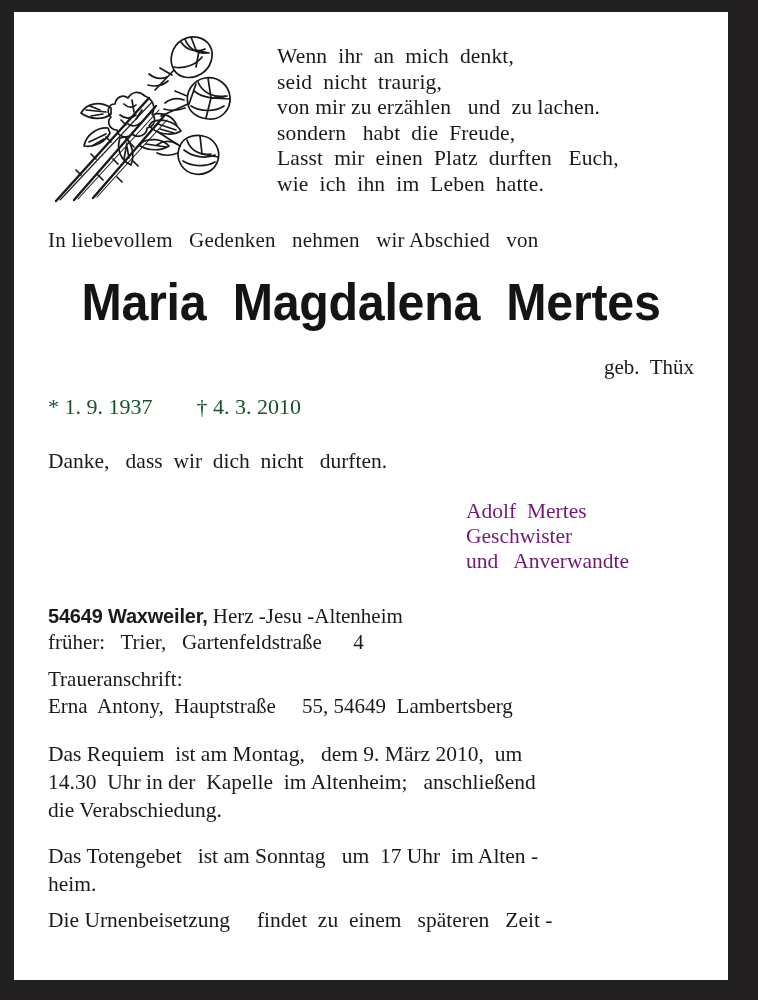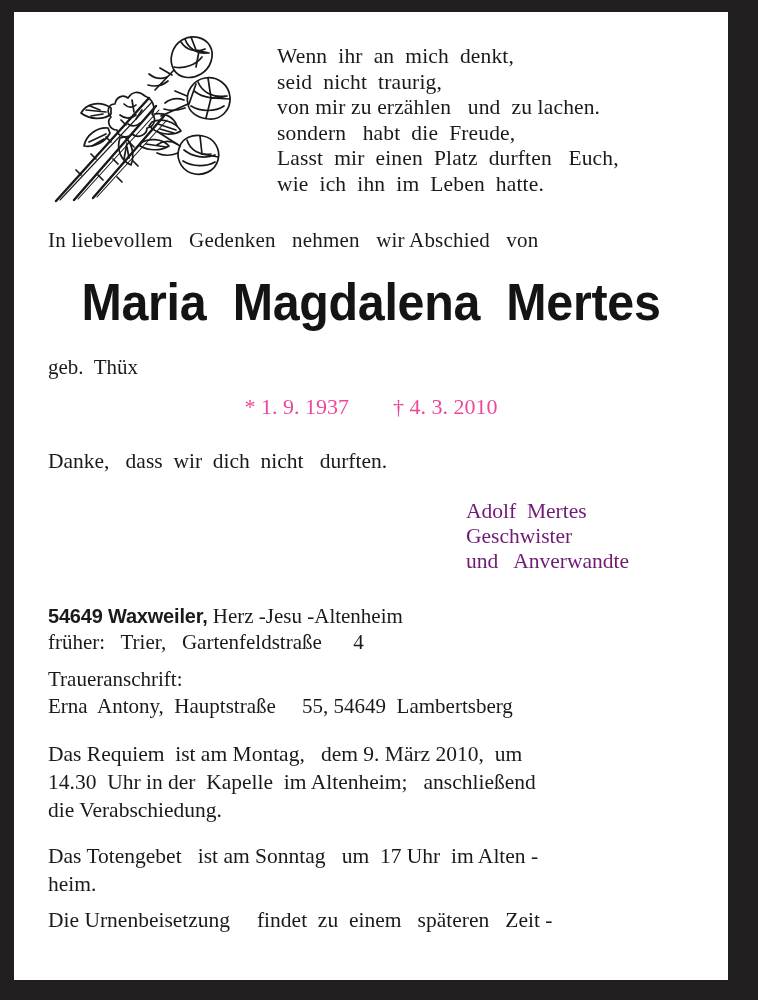--- a/index.html
+++ b/index.html
@@ -98,34 +98,34 @@
     transform: scaleX(0.93);
     transform-origin: center center;
     white-space: pre;
   }
 
   .maiden {
     position: absolute;
     left: 34px;
     top: 343px;
     width: 646px;
-    text-align: left;
+    text-align: right;
     font-size: 21px;
     color: #1a1a1a;
     white-space: pre;
   }
 
   .dates {
     position: absolute;
     left: 34px;
     top: 382px;
     width: 646px;
-    text-align: center;
+    text-align: left;
     font-size: 22px;
-    color: #ec4899;
+    color: #14532d;
     white-space: pre;
   }
 
   .thanks {
     position: absolute;
     left: 34px;
     top: 437px;
     font-size: 21.5px;
     color: #1a1a1a;
     white-space: pre;

